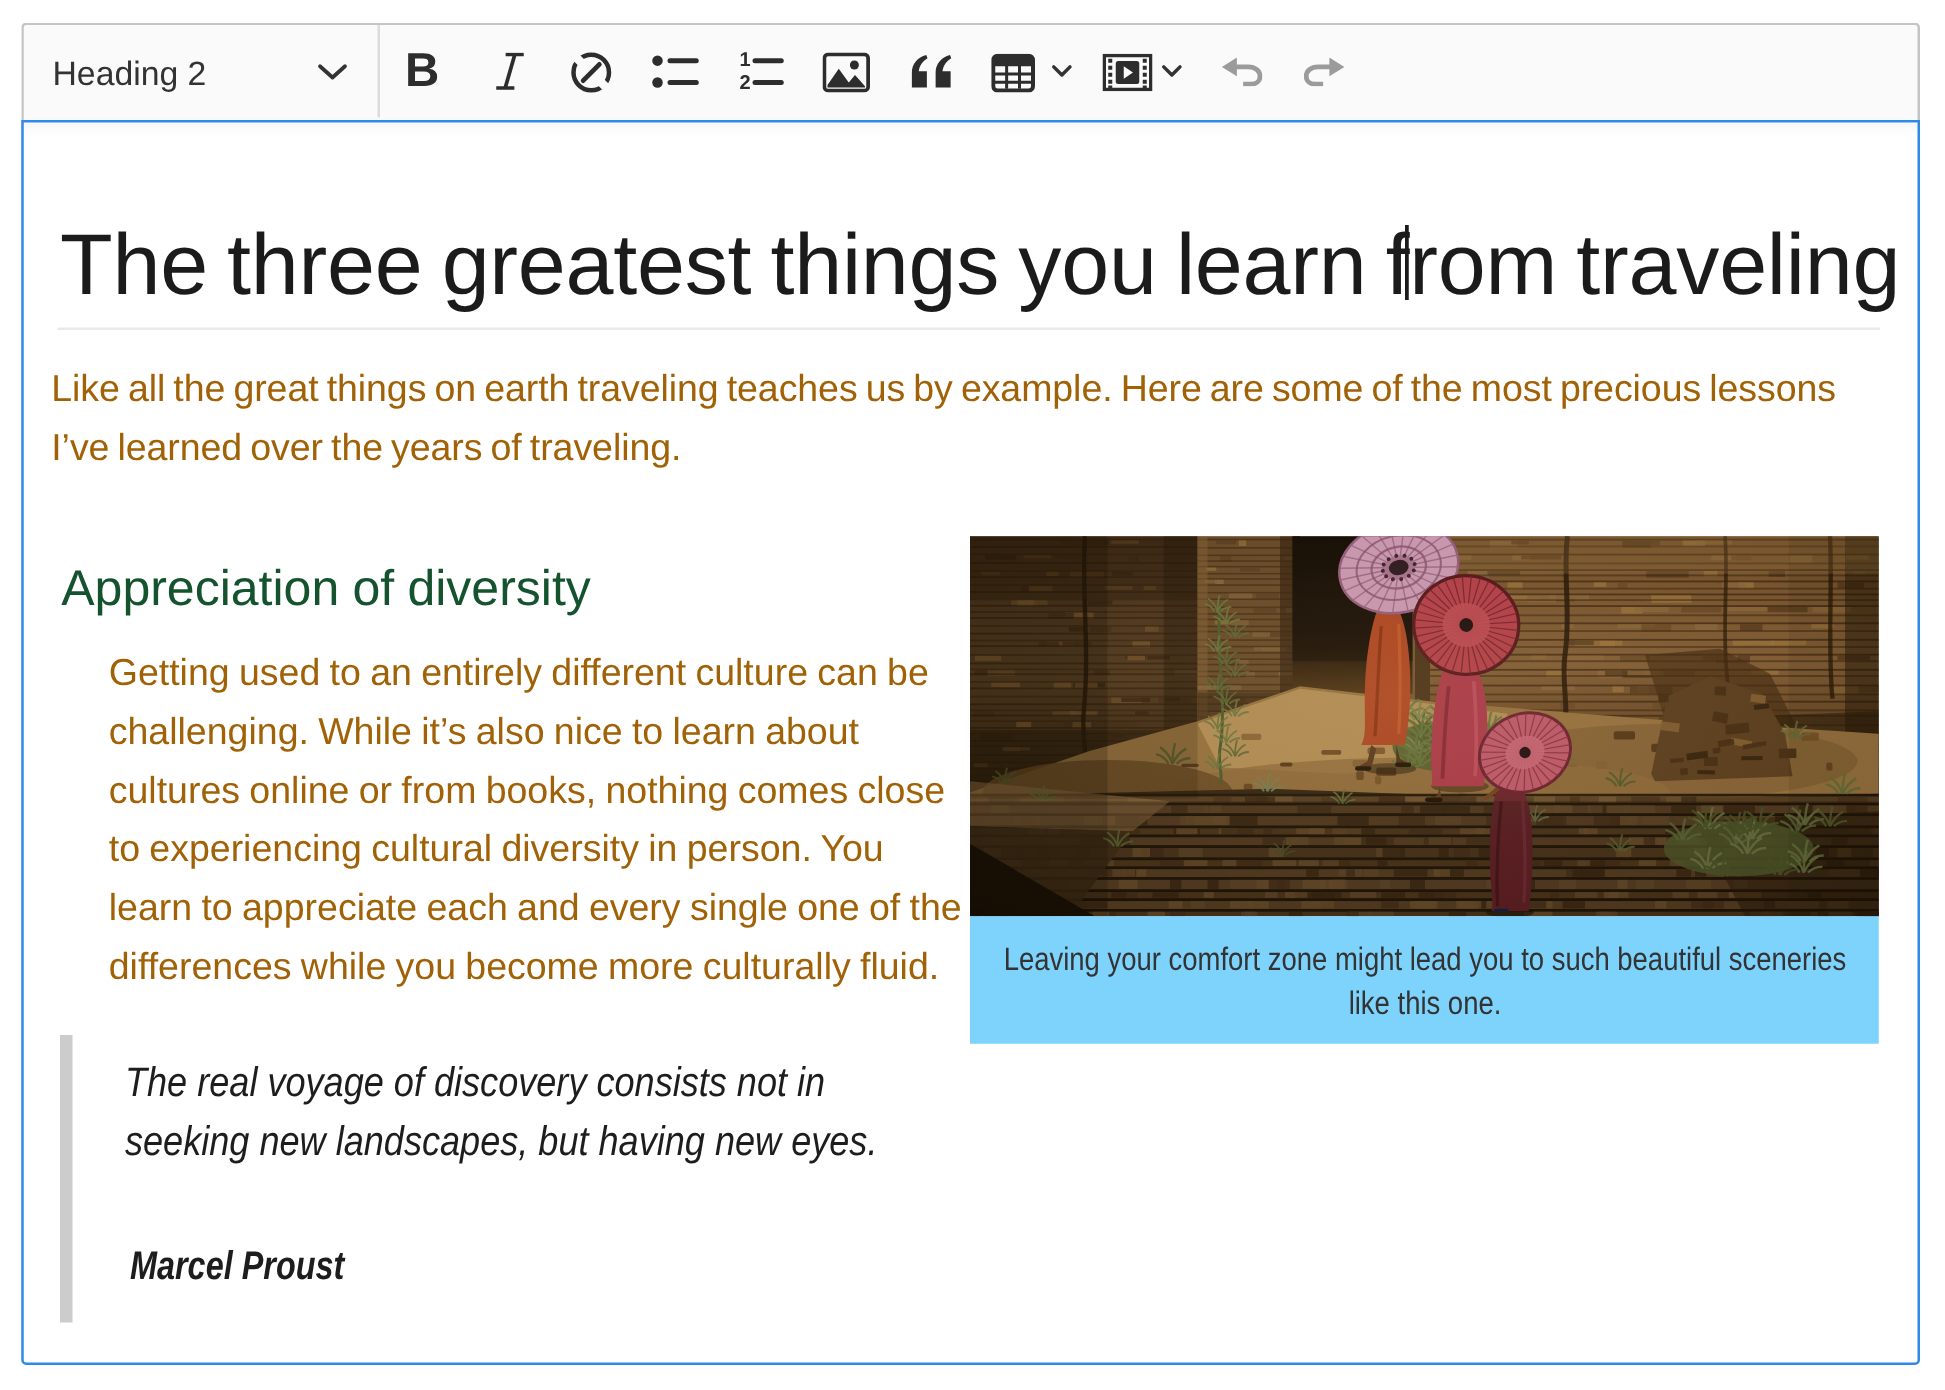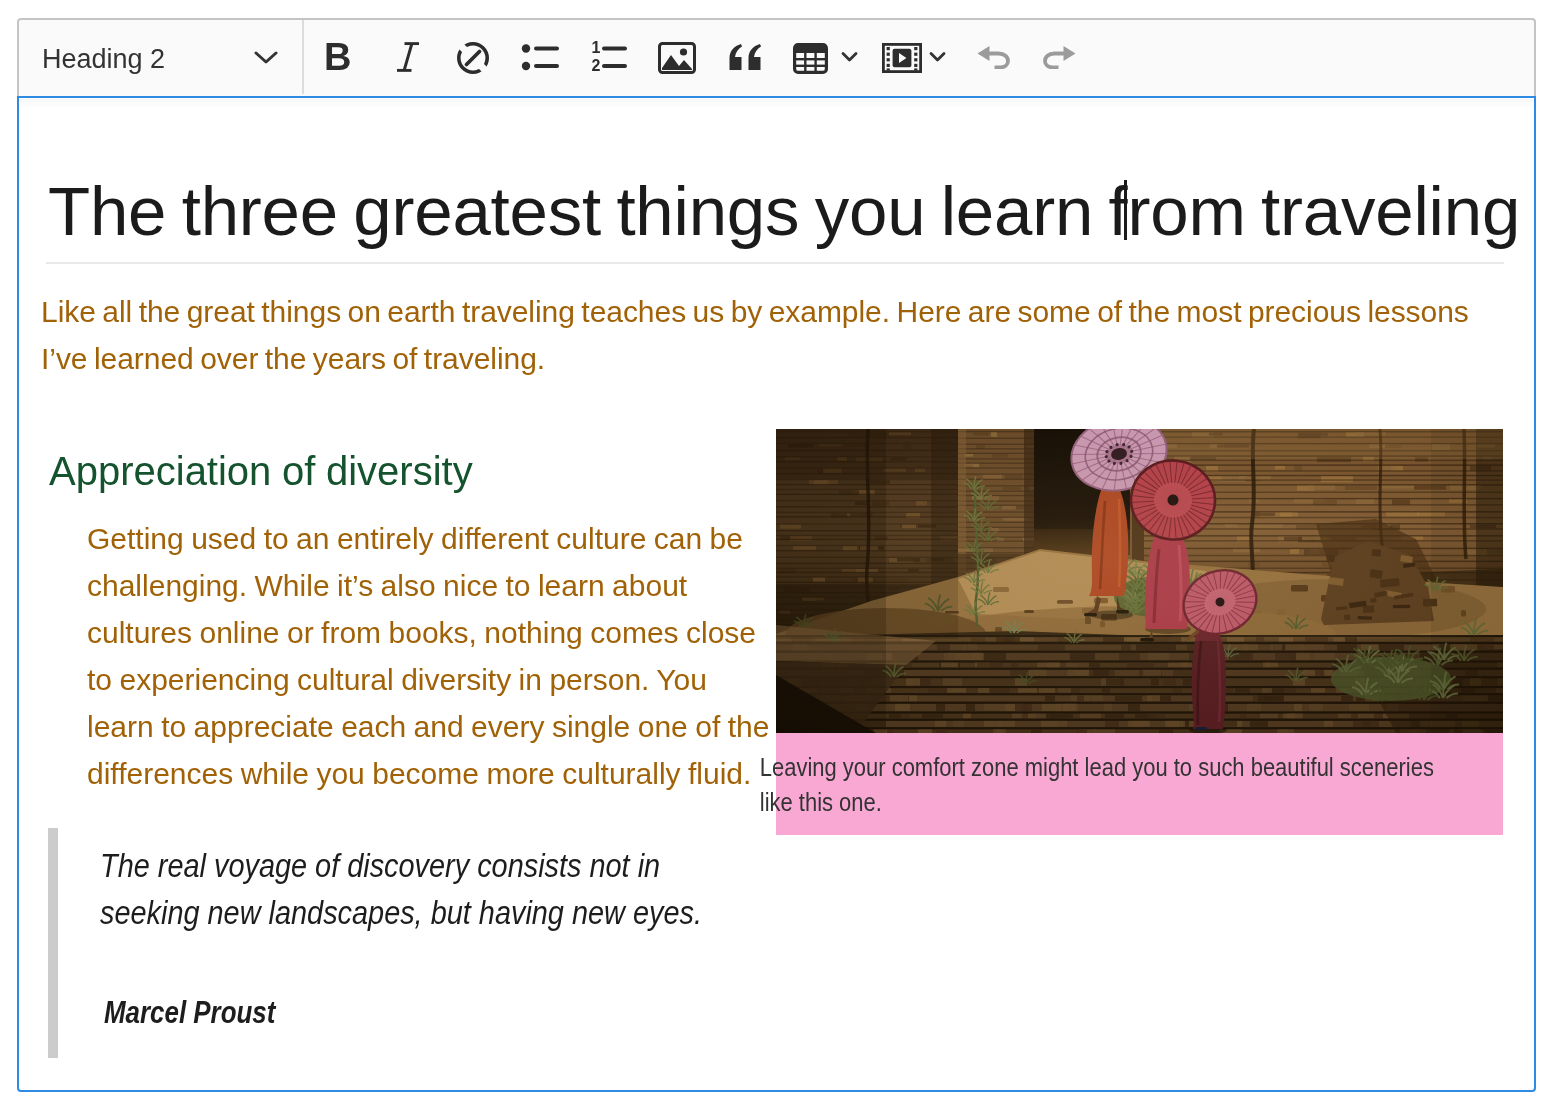--- a/index.html
+++ b/index.html
@@ -17,22 +17,22 @@
   #titleline{left:46px;top:262px;width:1458px;height:2px;background:#e9e9e9;}
   #caret{left:1124px;top:180px;width:2.5px;height:60px;background:#1a1a1a;}
   .body-text{color:#a16207;font-size:30px;line-height:47px;}
   #p1{left:41px;top:288px;word-spacing:-1.8px;letter-spacing:-0.05px;}
   #h2{left:49px;top:449px;font-size:40px;color:#14532d;word-spacing:-0.5px;}
   #p2{left:42px;top:515px;word-spacing:-0.9px;margin-left:45px;}
   #bqbar{left:48px;top:828px;width:10px;height:230px;background:#ccc;}
   #bq{left:100px;top:842px;font-style:italic;font-size:33px;line-height:47px;color:#1d1d1d;transform:scaleX(0.875);transform-origin:left top;}
   #bqa{left:104px;top:989px;font-style:italic;font-weight:bold;font-size:32px;line-height:47px;color:#1d1d1d;transform:scaleX(0.81);transform-origin:left top;}
   #figure{left:776px;top:429px;width:727px;}
-  #caption{left:776px;top:733px;width:727px;height:102px;background:#f9a8d4;
-    color:#333;font-size:26px;line-height:35px;}
+  #caption{left:776px;top:733px;width:727px;height:102px;background:#7dd3fc;
+    color:#333;font-size:26px;line-height:35px;text-align:center;}
   #captxt{padding-top:17px;width:900px;margin-left:-86.5px;transform:scaleX(0.845);transform-origin:50% 0;white-space:nowrap;}
 </style>
 </head>
 <body>
 <div class="abs" id="toolbar"></div>
 <div class="abs" id="editable"></div>
 <div class="abs" id="tbshadow"></div>
 
 <div class="abs" id="hlabel">Heading 2</div>
 <svg class="icon" style="left:253px;" width="26" height="40" viewBox="0 0 26 40">

